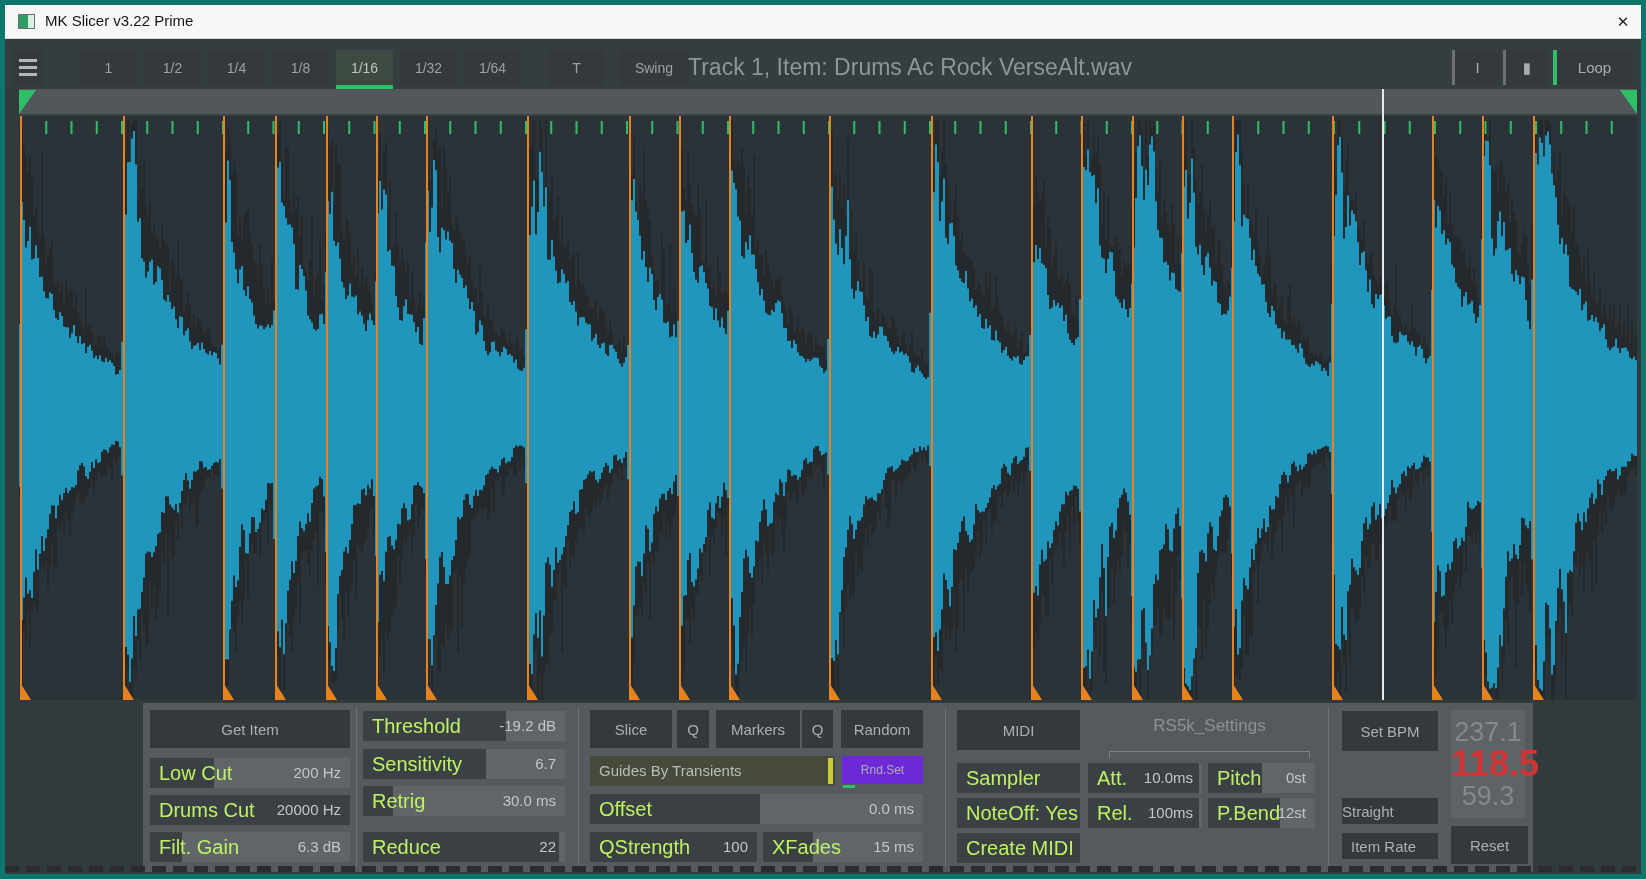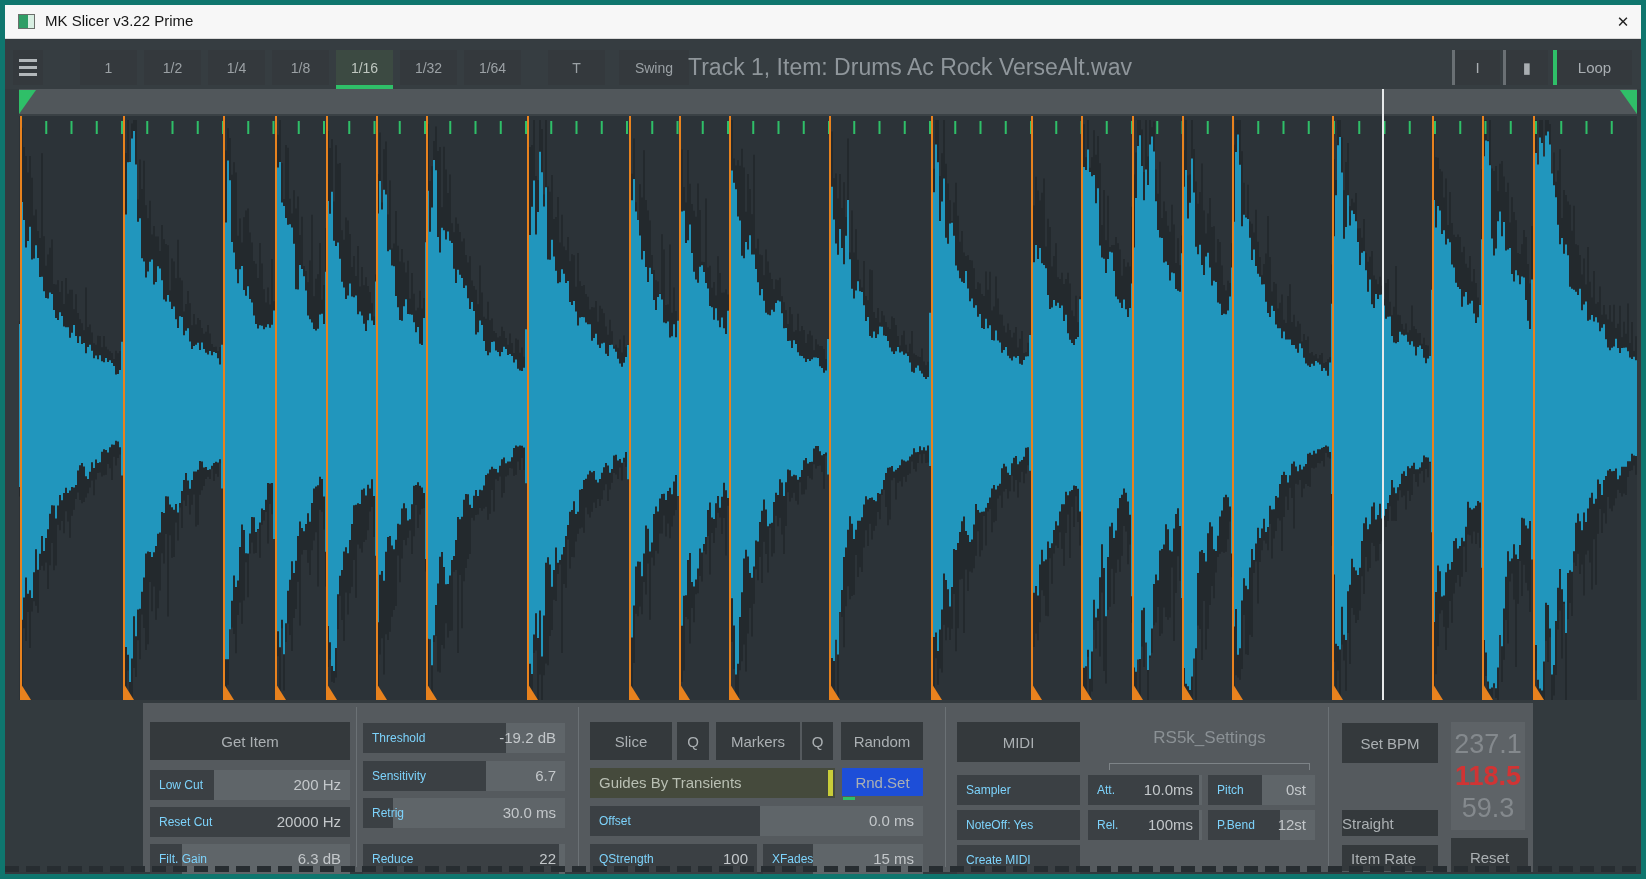--- a/index.html
+++ b/index.html
@@ -32,35 +32,35 @@
   #strip .tri-r{position:absolute;right:0;top:1px;width:0;height:0;border-top:24px solid #2fbf68;border-left:17px solid transparent;}
   #strip .ph{position:absolute;top:0;width:2px;height:27px;background:#e6e9ea;}
 
   
   #wavebox{position:absolute;left:14px;top:111px;width:1618px;height:584px;background:#2c3338;}
   #wavesvg{position:absolute;left:0;top:0;}
 
   
   #panel{position:absolute;left:138px;top:698px;width:1390px;height:169px;background:#555a5e;}
   .vsep{position:absolute;top:4px;height:160px;width:1px;background:#6b7175;}
-  .col{position:absolute;top:12px;height:158px;}
+  .col{position:absolute;top:0;height:158px;}
   .dbtn{position:absolute;background:#34393c;color:#abb0b3;font-size:15px;display:flex;align-items:center;justify-content:center;white-space:nowrap;}
   .slider{position:absolute;height:30px;background:#5f6569;overflow:hidden;}
   .slider .fill{position:absolute;left:0;top:0;height:100%;background:#3b4044;}
-  .slider .lbl{position:absolute;left:9px;top:0;line-height:30px;font-size:12px;color:#7dd3fc;white-space:nowrap;}
+  .slider .lbl{position:absolute;left:9px;top:0;line-height:30px;font-size:20px;color:#bef264;white-space:nowrap;}
   .slider .val{position:absolute;right:9px;top:0;line-height:30px;font-size:15px;color:#c3c7ca;white-space:nowrap;}
   #guides{position:absolute;background:#454a3c;color:#b9bfb3;font-size:15px;line-height:30px;padding-left:9px;}
   #guides .ybar{position:absolute;right:2px;top:2px;width:5px;height:26px;background:#c9cd39;}
-  #rndset{position:absolute;background:#1d4ed8;color:#abb0b3;font-size:15px;display:flex;align-items:center;justify-content:center;}
+  #rndset{position:absolute;background:#6d28d9;color:#abb0b3;font-size:12px;display:flex;align-items:center;justify-content:center;}
   #rndset::after{content:"";position:absolute;left:1px;bottom:-4px;width:12px;height:3px;background:#2fbf68;}
   #rs5klabel{position:absolute;color:#8b9195;font-size:17px;text-align:center;}
   #rs5kbracket{position:absolute;height:7px;border:1px solid #7d8387;border-bottom:none;}
   #bpmbox{position:absolute;background:#5e6367;text-align:center;}
   .bpmnum{font-size:27px;color:#84898d;line-height:32px;}
-  .bpmnum.sel{color:#d13434;font-weight:bold;font-size:27px;}
+  .bpmnum.sel{color:#d13434;font-weight:bold;font-size:36px;}
 
   
   #bottomdash{position:absolute;left:0px;bottom:2px;width:1646px;height:6px;
     background:repeating-linear-gradient(90deg,#272d31 0 14px,transparent 14px 21px);}
 </style>
 </head>
 <body>
 
 <div id="win">
 
@@ -226,21 +226,21 @@
 
     <div class="col" style="left:7px;width:200px;">
       <div class="dbtn" style="left:0;top:7px;width:200px;height:38px;">Get Item</div>
       <div class="slider" style="left:0;top:55px;width:200px;">
         <div class="fill" style="width: 32%;"></div>
         <span class="lbl">Low Cut</span>
         <span class="val">200 Hz</span>
       </div>
       <div class="slider" style="left:0;top:92px;width:200px;">
         <div class="fill" style="width: 100%;"></div>
-        <span class="lbl">Reset Cut</span>
+        <span class="lbl">Drums Cut</span>
         <span class="val">20000 Hz</span>
       </div>
       <div class="slider" style="left:0;top:129px;width:200px;">
         <div class="fill" style="width: 16%;"></div>
         <span class="lbl">Filt. Gain</span>
         <span class="val">6.3 dB</span>
       </div>
     </div>
 
     <div class="col" style="left:220px;width:202px;">

